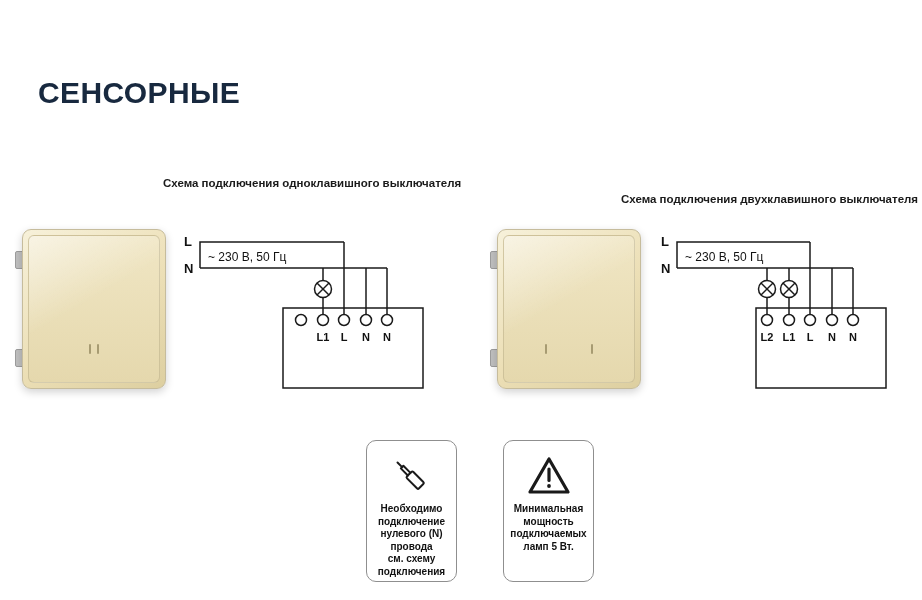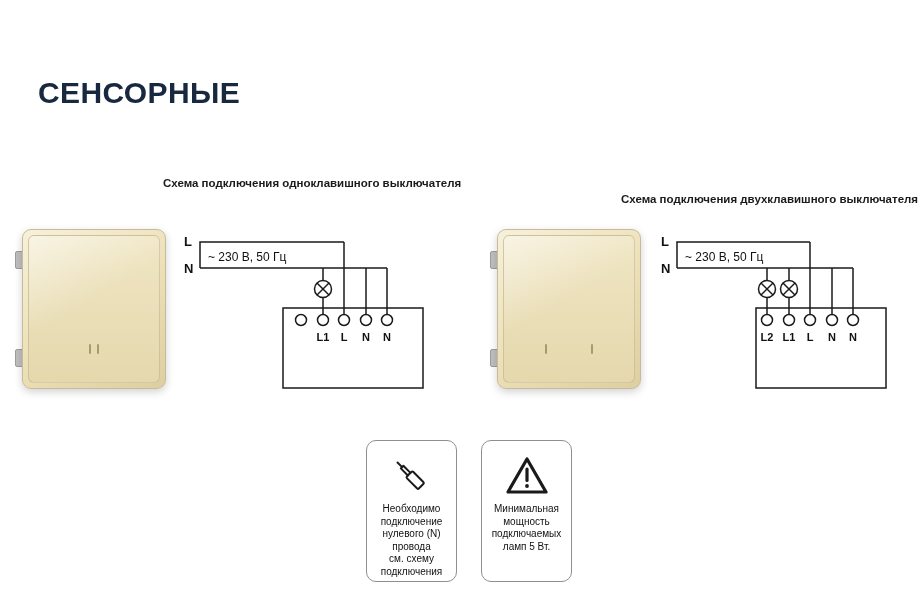--- a/index.html
+++ b/index.html
@@ -32,21 +32,21 @@
                          linear-gradient(#f0e6c4,#e5d8ad);
               border:1px solid rgba(190,178,140,.6); }
   .sw-marks { position:absolute; bottom:28px; left:0; right:0; display:flex; justify-content:center; gap:6px; }
   .sw-marks.wide { gap:44px; }
   .sw-marks i { display:block; width:2px; height:10px; background:#a79b72; border-radius:1px; }
 
   
   .note-card { position:absolute; width:91px; height:142px; border:1.5px solid #8f8f8f; border-radius:10px;
                background:#fff; text-align:center; }
   .note-icon { margin-top:8px; height:54px; display:flex; align-items:center; justify-content:center; }
-  .note-text { font-size:10px; font-weight:400; line-height:12.5px; white-space:pre-line; color:#111; padding:0 2px; }
+  .note-text { font-size:10px; font-weight:700; line-height:12.5px; white-space:pre-line; color:#111; padding:0 2px; }
 </style>
 </head>
 <body>
 
 <div class="page">
 
   <div class="title">
     <div>СЕНСОРНЫЕ</div>
   </div>
 
@@ -152,21 +152,21 @@
       </svg>
     </div>
     <div class="note-text">Необходимо
 подключение
 нулевого (N)
 провода
 см. схему
 подключения</div>
   </div>
 
-  <div class="note-card" style="left:481px; top:440px;">
+  <div class="note-card" style="left:503px; top:440px;">
     <div class="note-icon">
       <svg width="48" height="44" viewBox="0 0 48 44">
         <path d="M24 5 L43 38 H5 Z" fill="none" stroke="#1a1a1a" stroke-width="3.2" stroke-linejoin="round"></path>
         <line x1="24" y1="15" x2="24" y2="26.5" stroke="#1a1a1a" stroke-width="3.2" stroke-linecap="round"></line>
         <circle cx="24" cy="32" r="1.9" fill="#1a1a1a"></circle>
       </svg>
     </div>
     <div class="note-text">Минимальная
 мощность
 подключаемых

